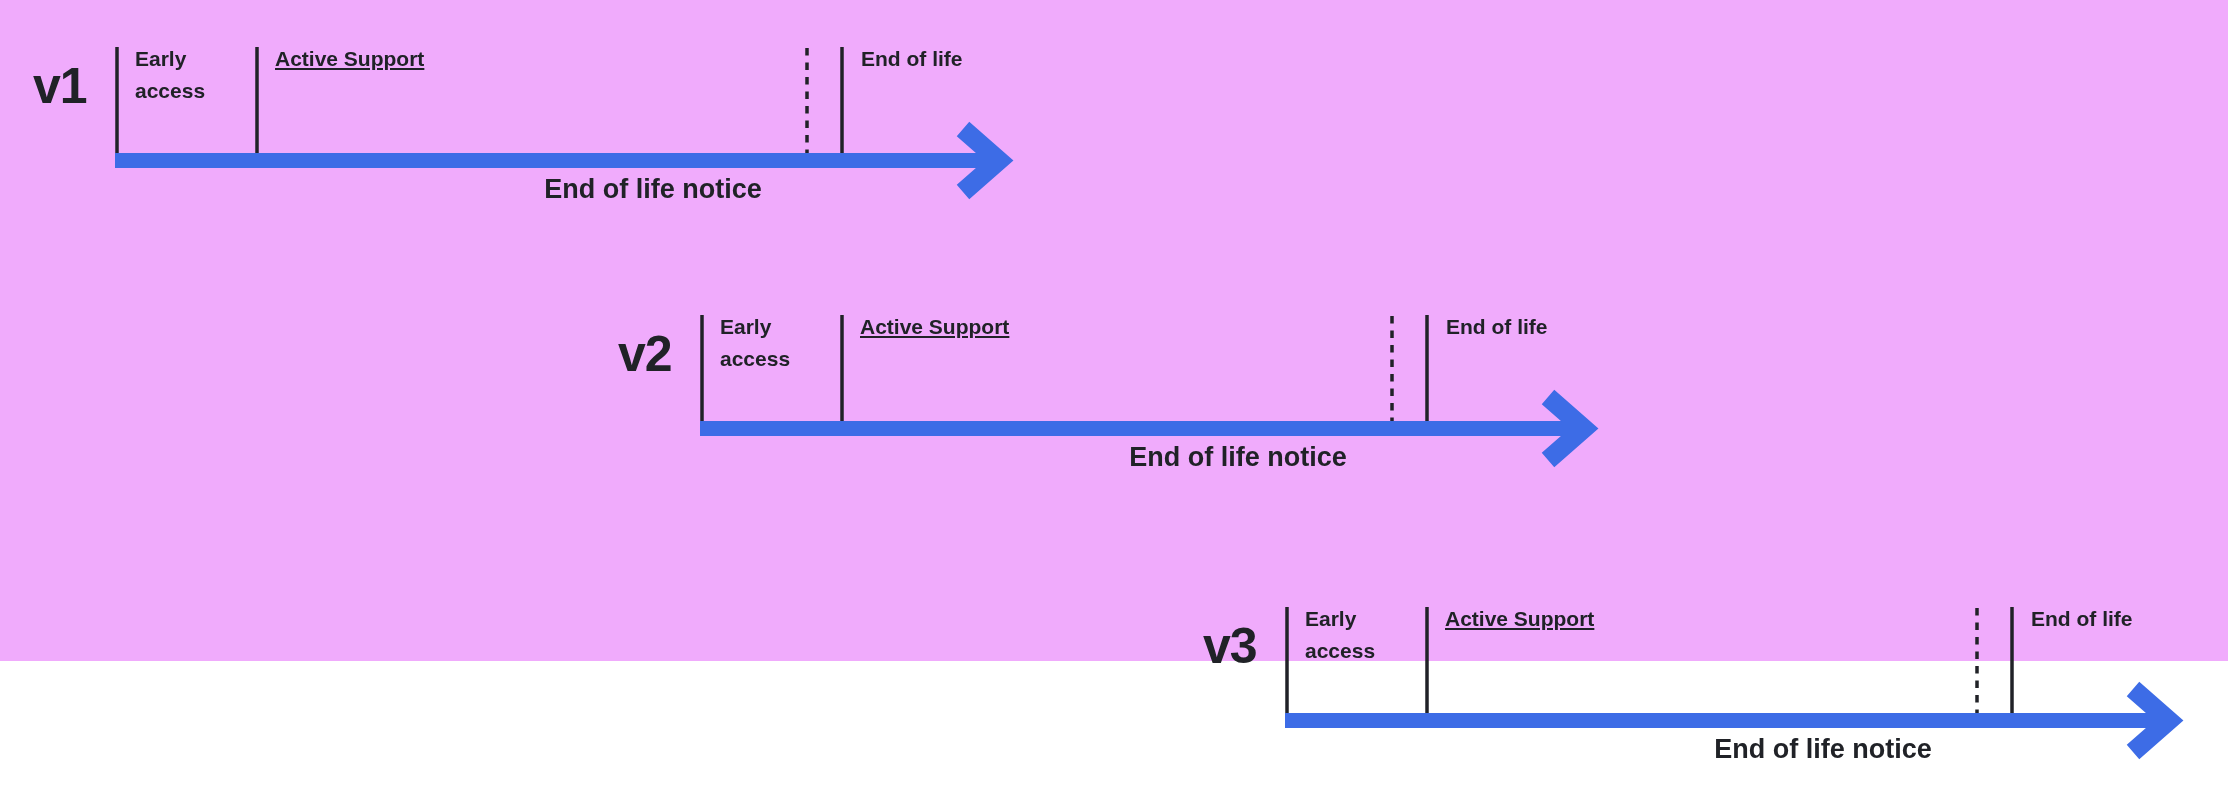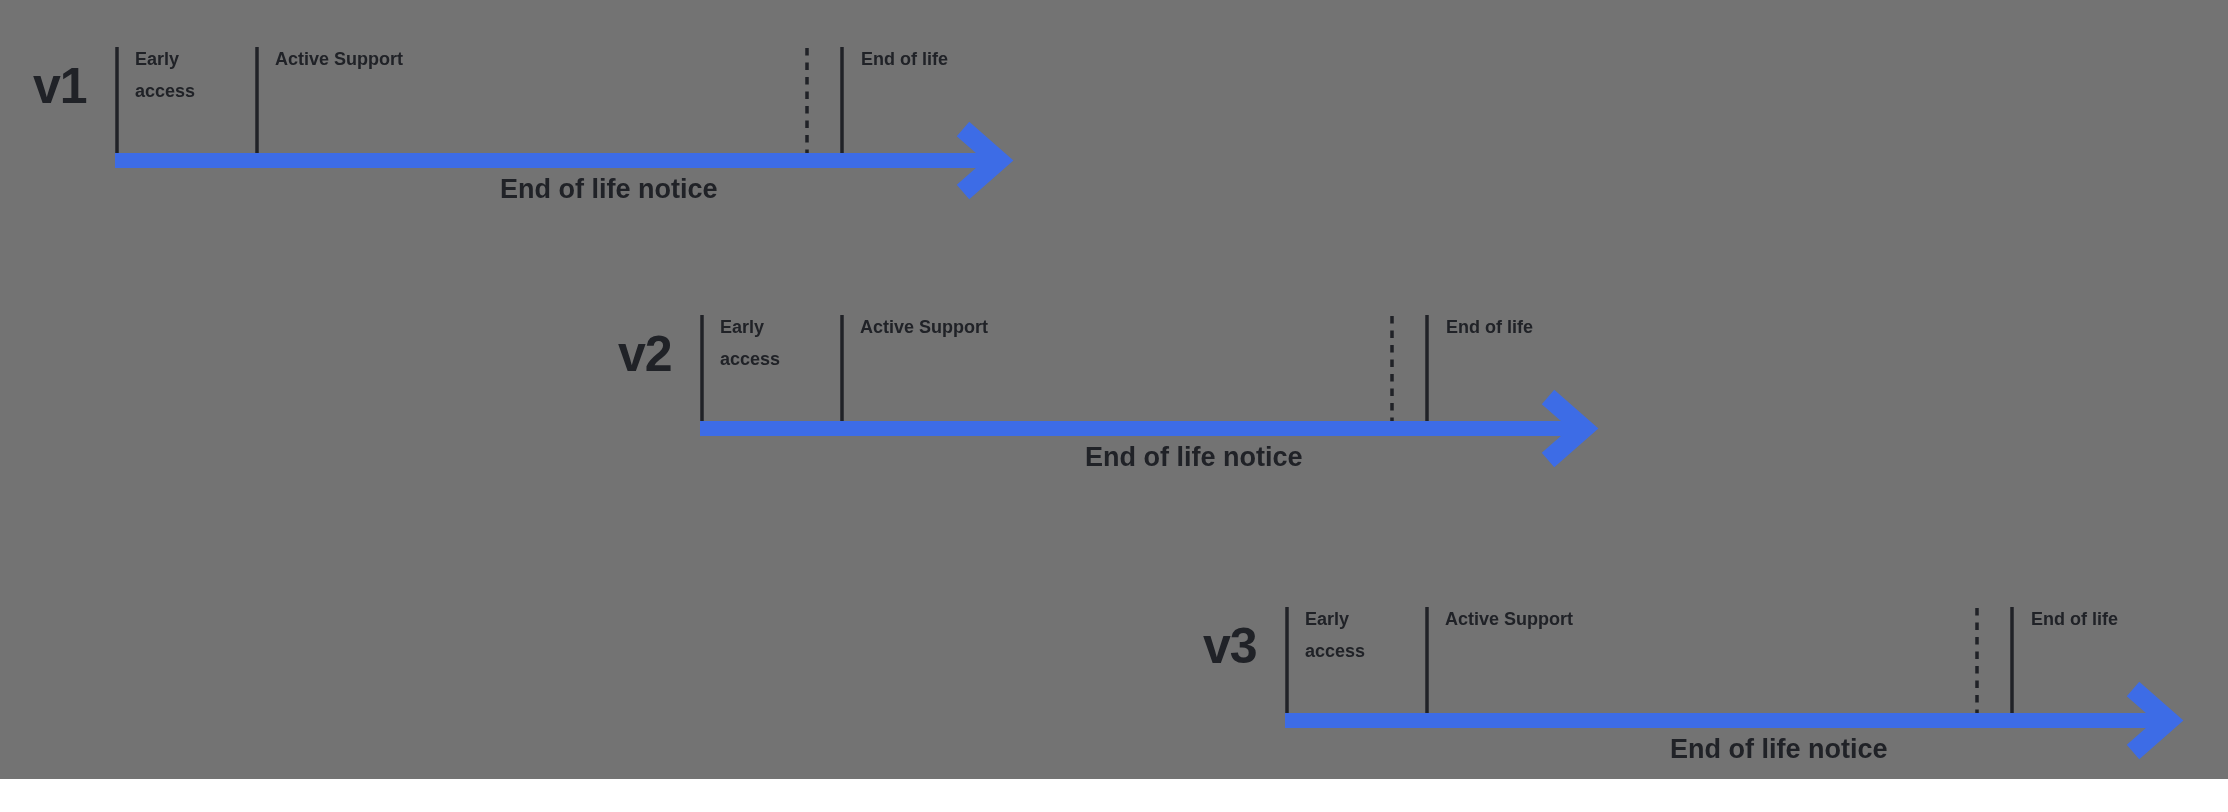--- a/index.html
+++ b/index.html
@@ -10,22 +10,22 @@
   body {
     width: 2228px;
     height: 812px;
     overflow: hidden;
     font-family: "Liberation Sans", sans-serif;
     color: #202227;
   }
   .canvas {
     position: relative;
     width: 2228px;
-    height: 779px;
-    background: #737373;
+    height: 661px;
+    background: #f0abfc;
   }
   .timeline {
     position: absolute;
     width: 1062px;
     height: 240px;
   }
   .t1 { left: 0px;    top: 0px; }
   .t2 { left: 585px;  top: 268px; }
   .t3 { left: 1170px; top: 560px; }
 
@@ -43,42 +43,43 @@
     top: 61px;
     font-size: 50px;
     font-weight: bold;
     line-height: 1;
     letter-spacing: -1px;
     white-space: nowrap;
   }
   .phase {
     position: absolute;
     top: 43px;
-    font-size: 18px;
+    font-size: 21px;
     font-weight: bold;
     line-height: 32px;
   }
   .phase.early {
     left: 135px;
     width: 106px;
   }
   .phase.active {
     left: 275px;
     white-space: nowrap;
+    text-decoration: underline;
   }
   .phase.eol {
     left: 861px;
     white-space: nowrap;
   }
   .notice {
     position: absolute;
     left: 500px;
     top: 173px;
     width: 306px;
-    text-align: left;
+    text-align: center;
     font-size: 27px;
     font-weight: bold;
     line-height: 32px;
     white-space: nowrap;
   }
 </style>
 </head>
 <body>
 
 <div class="canvas">

